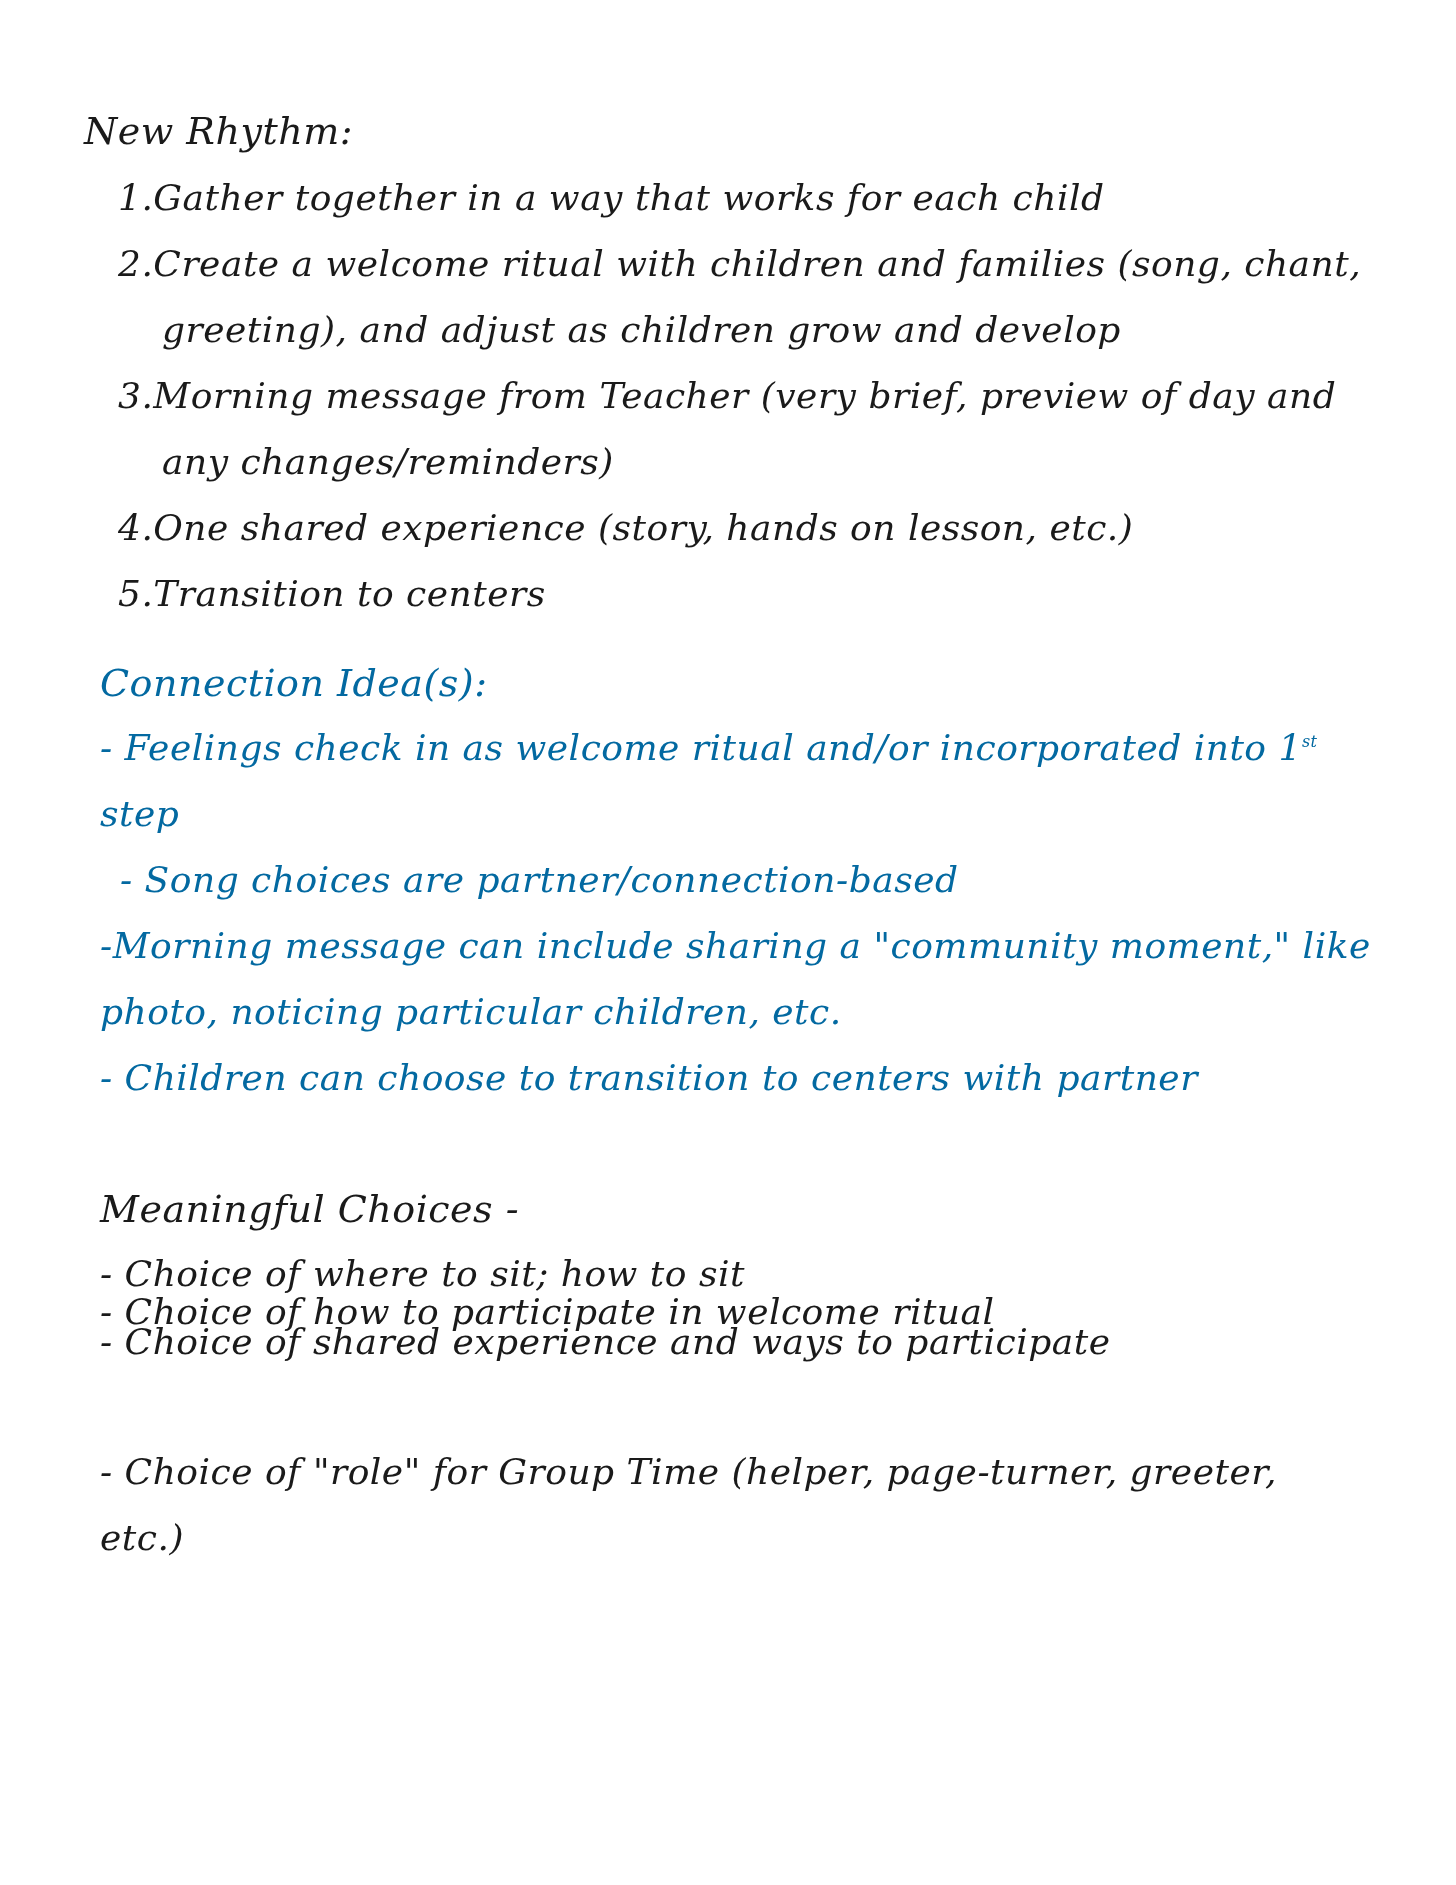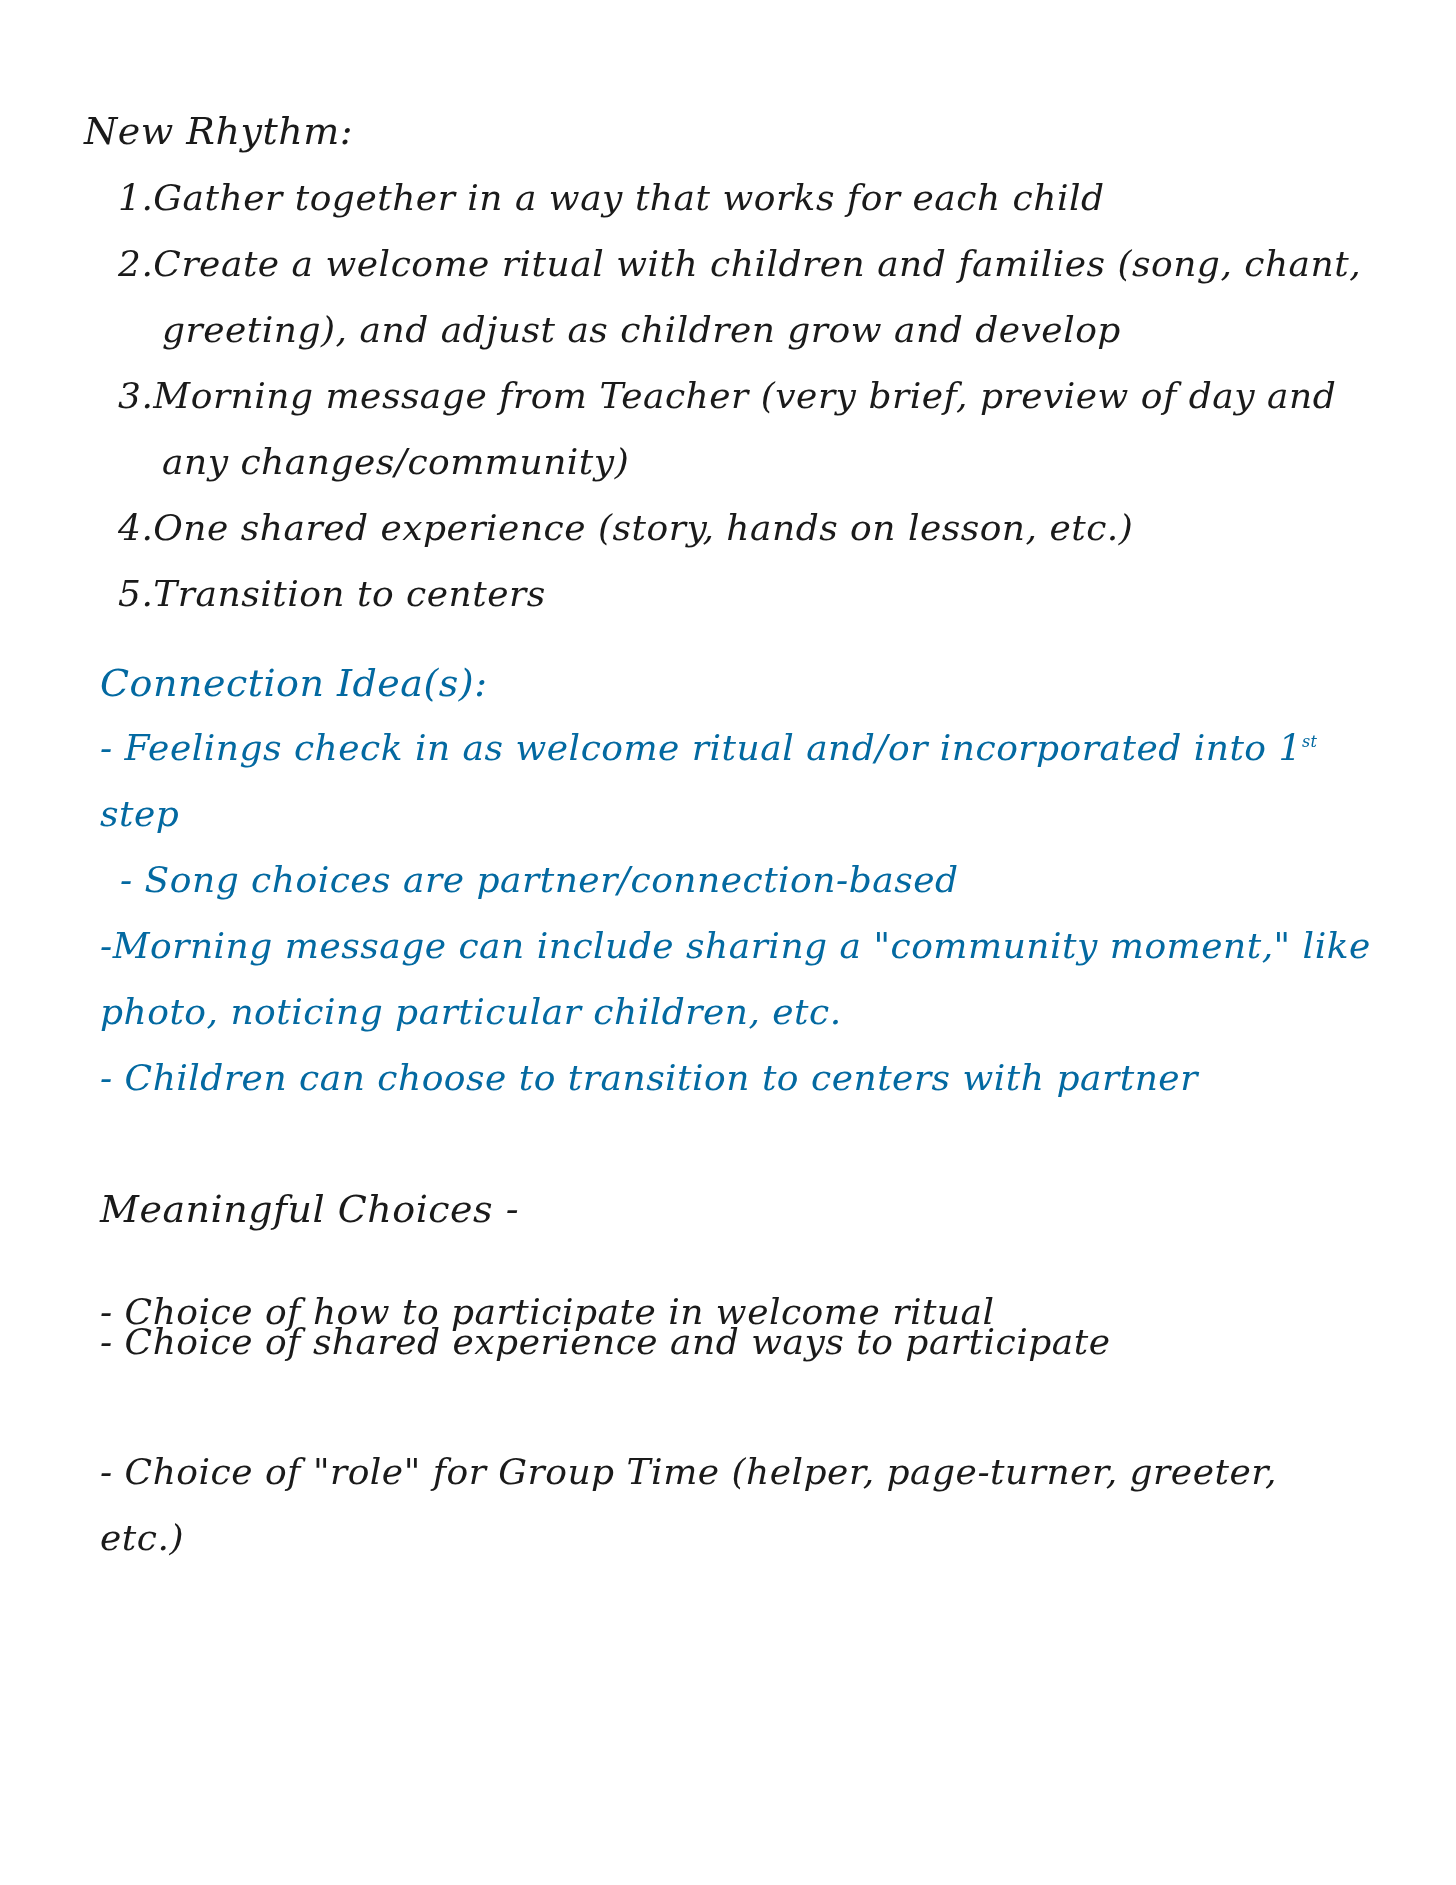--- a/index.html
+++ b/index.html
@@ -46,21 +46,21 @@
   </div>
 
   <div class="line black" style="left:118px; top:246px;">
     <span>2.</span><span>Create a welcome ritual with children and families (song, chant,</span>
   </div>
   <div class="line black" style="left:162px; top:312px;">greeting), and adjust as children grow and develop</div>
 
   <div class="line black" style="left:118px; top:378px;">
     <span>3.</span><span>Morning message from Teacher (very brief, preview of day and</span>
   </div>
-  <div class="line black" style="left:162px; top:444px;">any changes/community)</div>
+  <div class="line black" style="left:162px; top:444px;">any changes/reminders)</div>
 
   <div class="line black" style="left:118px; top:510px;">
     <span>4.</span><span>One shared experience (story, hands on lesson, etc.)</span>
   </div>
 
   <div class="line black" style="left:118px; top:576px;">
     <span>5.</span><span>Transition to centers</span>
   </div>
 
   <div class="line teal heading" style="left:100px; top:664px;">Connection Idea(s):</div>
@@ -72,18 +72,19 @@
 
   <div class="line teal" style="left:100px; top:862px;margin-left:20px;">- Song choices are partner/connection-based</div>
 
   <div class="line teal" style="left:100px; top:928px;">-Morning message can include sharing a "community moment," like</div>
   <div class="line teal" style="left:100px; top:994px;">photo, noticing particular children, etc.</div>
 
   <div class="line teal" style="left:100px; top:1060px;">- Children can choose to transition to centers with partner</div>
 
   <div class="line black heading" style="left:100px; top:1190px;">Meaningful Choices -</div>
 
+  <div class="line black" style="left:100px; top:1256px;">- Choice of where to sit; how to sit</div>
   <div class="line black" style="left:100px; top:1294px;">- Choice of how to participate in welcome ritual</div>
   <div class="line black" style="left:100px; top:1324px;">- Choice of shared experience and ways to participate</div>
   <div class="line black" style="left:100px; top:1454px;">- Choice of "role" for Group Time (helper, page-turner, greeter,</div>
   <div class="line black" style="left:100px; top:1520px;">etc.)</div>
 
 </div>
 
 </body></html>

